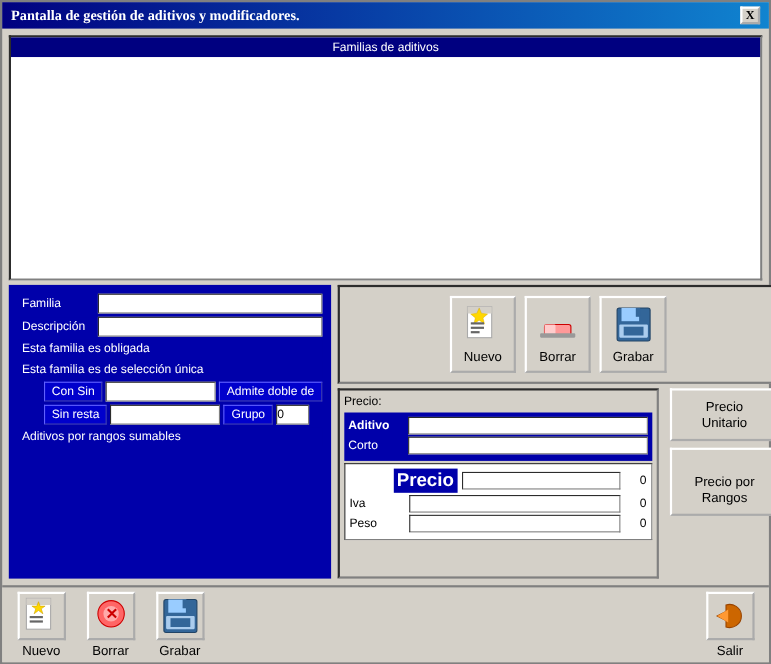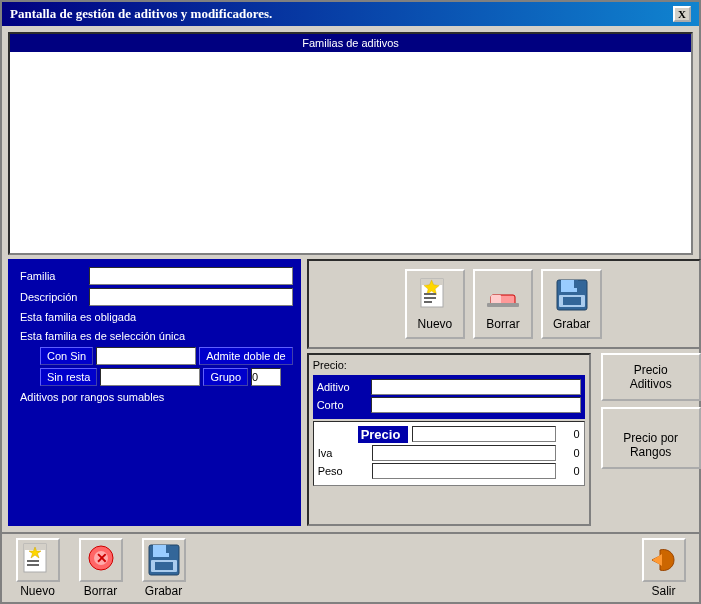--- a/index.html
+++ b/index.html
@@ -185,21 +185,21 @@
       display: flex;
       align-items: center;
       gap: 4px;
       margin-bottom: 2px;
     }
     .precio-label {
       font-size: 11px;
       min-width: 50px;
     }
     .precio-label-bold {
-      font-size: 13px;
+      font-size: 17px;
       font-weight: bold;
       min-width: 50px;
       background: #0000aa;
       color: white;
       padding: 1px 3px;
       margin-left: 40px;
     }
     .precio-input {
       background: white;
       border: 1px inset #808080;
@@ -381,21 +381,21 @@
           </div>
         </div>
 
         <div style="display:flex; gap:6px; flex:1;">
 
           <div class="precio-panel">
             <div class="precio-title">Precio:</div>
             <div style="background:#0000aa; padding:4px;">
 
               <div class="precio-row">
-                <span style="color:white;font-size:11px;min-width:50px;">Aditivo</span>
+                <span style="color:white;font-size:11px;min-width:50px;font-weight:bold;">Aditivo</span>
                 <input class="precio-input" type="text" style="flex: 1 1 0%;">
               </div>
 
               <div class="precio-row">
                 <span style="color:white;font-size:11px;min-width:50px;">Corto</span>
                 <input class="precio-input" type="text" style="flex: 1 1 0%;">
               </div>
             </div>
             <div style="background:white; border:1px inset #808080; padding:4px; margin-top:2px;">
 
@@ -414,21 +414,21 @@
               <div class="precio-row">
                 <span class="precio-label">Peso</span>
                 <input class="precio-input" type="text" style="flex: 1 1 0%;">
                 <span class="precio-value">0</span>
               </div>
             </div>
           </div>
 
           <div class="side-buttons">
             <div class="side-btn">
-              <span>Precio Aditivos</span>
+              <span>Precio Unitario</span>
             </div>
             <div class="side-btn" style="white-space:pre-line;">
               <span>Precio por
 Rangos</span>
             </div>
           </div>
         </div>
 
       </div>
     </div>

